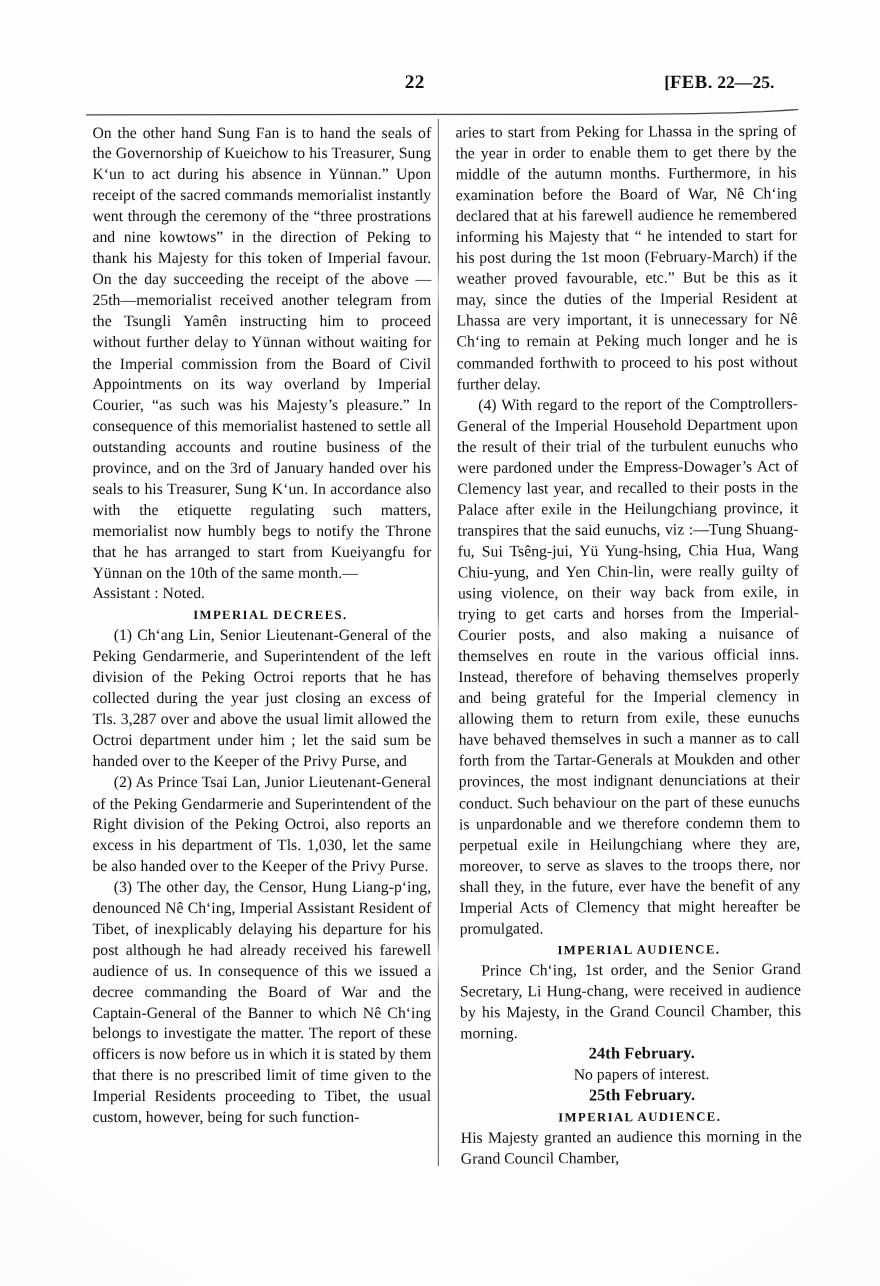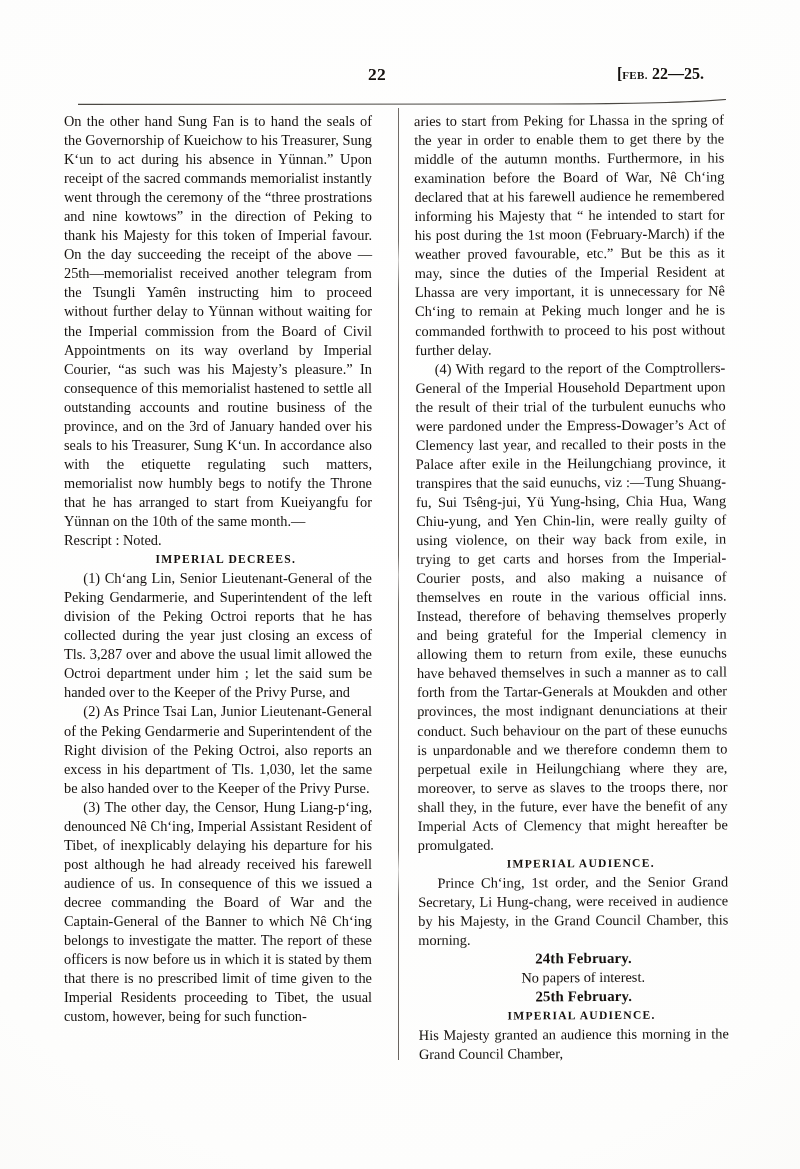--- a/index.html
+++ b/index.html
@@ -43,21 +43,21 @@
   }
   .head-date {
     position: absolute;
     right: 0px;
     top: 1px;
     font-size: 16px;
     font-weight: 700;
     white-space: nowrap;
   }
   .head-date .sc {
-    font-size: 11px;
+    font-size: 17px;
     letter-spacing: 0.4px;
   }
 
   
   .head-rule {
     position: absolute;
     left: 78px;
     top: 99px;
     width: 648px;
     height: 8px;
@@ -87,21 +87,21 @@
   .column {
     position: absolute;
     top: 112px;
     font-size: 14.35px;
     line-height: 19.05px;
     text-align: justify;
     text-justify: inter-word;
     -webkit-hyphens: none;
     hyphens: none;
   }
-  .col-left  { left: 64px;  width: 308px; }
+  .col-left  { left: 84px;  width: 308px; }
   .col-right { left: 414px; width: 310px; }
 
   .column p {
     margin: 0;
     text-indent: 1.35em;
   }
   .column p.noindent { text-indent: 0; }
 
   .ital { }
 
@@ -148,21 +148,21 @@
       <path d="M0 5.4 L470 5.0 Q600 4.7 648 0.4" stroke="#3c3833" stroke-width="1.15" fill="none" stroke-linecap="round" opacity="0.92"></path>
     </svg>
   </div>
 
   <div class="col-divider"></div>
 
   <div class="column col-left">
 
     <p class="noindent">On the other hand Sung Fan is to hand the seals of the Governorship of Kueichow to his Treasurer, Sung K‘un to act during his absence in Yünnan.” Upon receipt of the sacred commands memorialist instantly went through the ceremony of the “three prostrations and nine kowtows” in the direction of Peking to thank his Majesty for this token of Imperial favour. On the day succeeding the receipt of the above —25th—memorialist received another telegram from the Tsungli Yamên instructing him to proceed without further delay to Yünnan without waiting for the Imperial commission from the Board of Civil Appointments on its way overland by Imperial Courier, “as such was his Majesty’s pleasure.” In consequence of this memorialist hastened to settle all outstanding accounts and routine business of the province, and on the 3rd of January handed over his seals to his Treasurer, Sung K‘un. In accordance also with the etiquette regulating such matters, memorialist now humbly begs to notify the Throne that he has arranged to start from Kueiyangfu for Yünnan on the 10th of the same month.—</p>
 
-    <p class="noindent ital">Rescript : Noted.</p>
+    <p class="noindent ital">Assistant : Noted.</p>
 
 
     <p class="section-head">IMPERIAL DECREES.</p>
 
     <p>(1) Ch‘ang Lin, Senior Lieutenant-General of the Peking Gendarmerie, and Superintendent of the left division of the Peking Octroi reports that he has collected during the year just closing an excess of Tls. 3,287 over and above the usual limit allowed the Octroi department under him ; let the said sum be handed over to the Keeper of the Privy Purse, and</p>
     <p>(2) As Prince Tsai Lan, Junior Lieutenant-General of the Peking Gendarmerie and Superintendent of the Right division of the Peking Octroi, also reports an excess in his department of Tls. 1,030, let the same be also handed over to the Keeper of the Privy Purse.</p>
     <p>(3) The other day, the Censor, Hung Liang-p‘ing, denounced Nê Ch‘ing, Imperial Assistant Resident of Tibet, of inexplicably delaying his departure for his post although he had already received his farewell audience of us. In consequence of this we issued a decree commanding the Board of War and the Captain-General of the Banner to which Nê Ch‘ing belongs to investigate the matter. The report of these officers is now before us in which it is stated by them that there is no prescribed limit of time given to the Imperial Residents proceeding to Tibet, the usual custom, however, being for such function-</p>
 
   </div>
 

